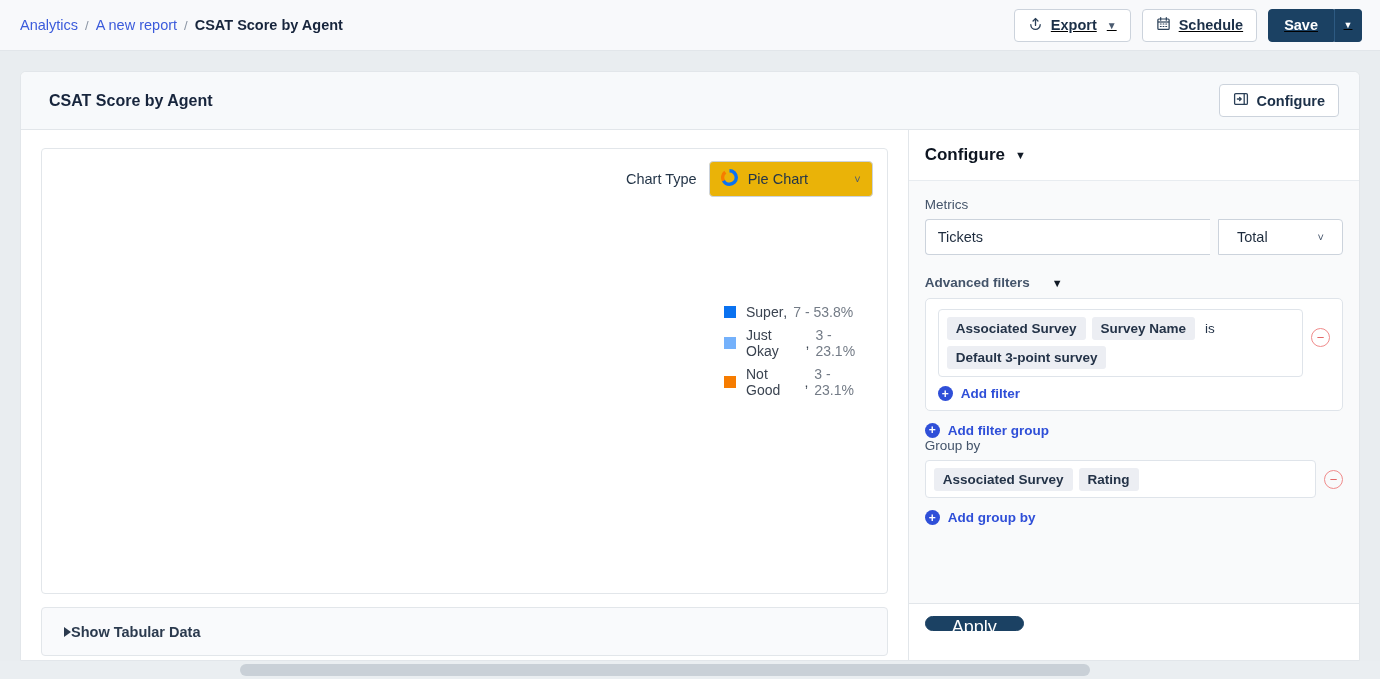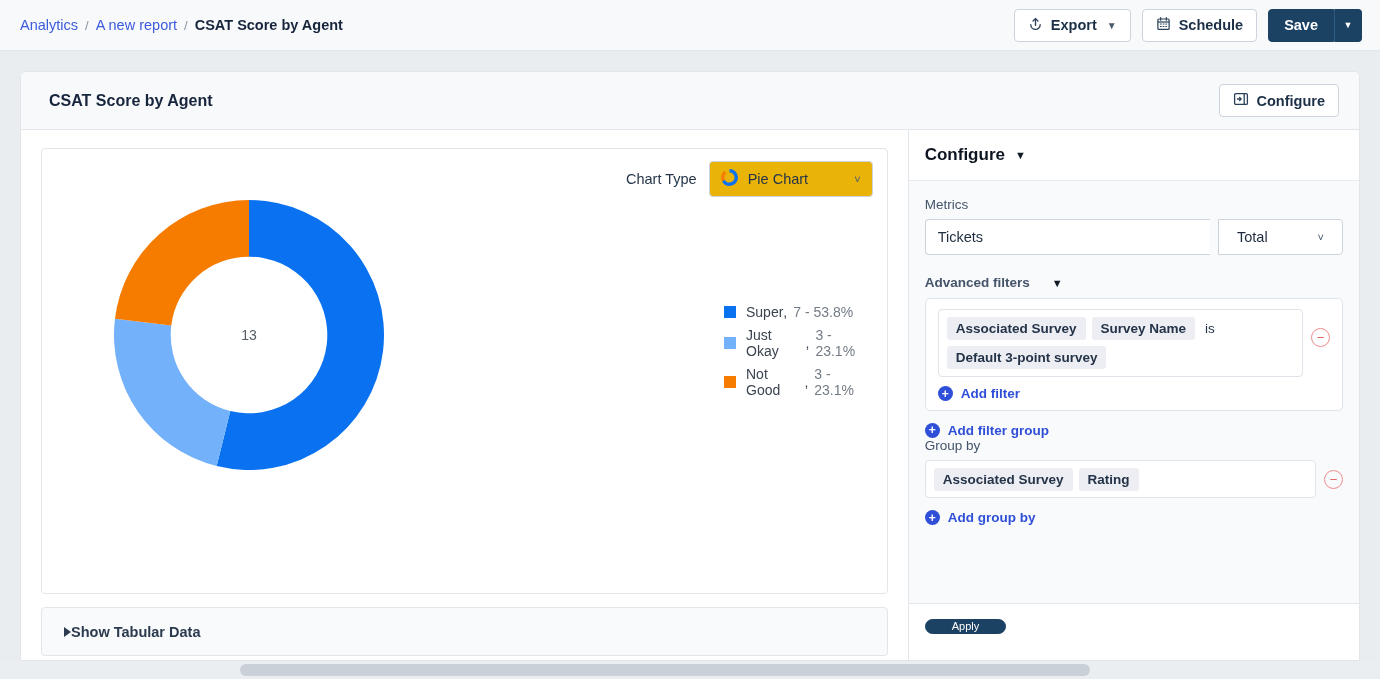--- a/index.html
+++ b/index.html
@@ -21,21 +21,21 @@
   .breadcrumb {
     display: flex; align-items: center; gap: 7px;
     margin-left: 20px; font-size: 14.5px;
   }
   .bc-link { color: #3b5bdb; text-decoration: none; white-space: nowrap; }
   .bc-sep { color: #8a94a3; font-size: 13px; }
   .bc-current { color: #17253c; font-weight: bold; white-space: nowrap; }
 
   .topbar-actions {
     margin-left: auto; margin-right: 18px;
-    display: flex; align-items: center; gap: 11px;
+    display: flex; align-items: center; gap: 11px; text-decoration: underline;
   }
   .btn {
     display: inline-flex; align-items: center; gap: 8px;
     height: 33px; padding: 0 13px;
     border: 1px solid #ccd3dc; border-radius: 4px;
     background: #ffffff; color: #1c3048;
     font-size: 14.5px; font-weight: bold;
     font-family: "Liberation Sans", sans-serif;
     cursor: pointer; white-space: nowrap;
   }
@@ -201,21 +201,21 @@
   .groupby-row .remove-icon { margin-top: 0; }
   .add-groupby { margin-top: 12px; }
 
   .cfg-footer {
     border-top: 1px solid #e2e6ea; background: #fff;
     padding: 12px 16px; height: 58px;
   }
   .btn-apply {
     background: #1b4163; border: 1px solid #1b4163; color: #fff;
     border-radius: 10px; height: 15px; padding: 0 26px;
-    font-size: 11px; font-family: "Liberation Sans", sans-serif;
+    font-size: 18px; font-family: "Liberation Sans", sans-serif;
     cursor: pointer;
   }
 
   
   .hscroll {
     position: absolute; left: 0; top: 661px; width: 1380px; height: 18px;
     background: #eaeef1;
   }
   .hscroll-thumb {
     position: absolute; left: 240px; top: 3px; width: 850px; height: 12px;
@@ -297,33 +297,20 @@
                 <circle cx="10" cy="10" r="8" fill="none" stroke="#f67c00" stroke-width="4" stroke-dasharray="11 39.3" transform="rotate(152 10 10)"></circle>
               </svg>
             </span>
             <span>Pie Chart</span>
             <span class="caret">˅</span>
           </div>
         </div>
 
         <div class="chart-stage">
 
-          <div class="donut-wrap">
-            <svg width="270" height="270" viewBox="0 0 270 270">
-              <g transform="translate(135,135)">
-
-                <g id="donut-slices">
-                    <path d="M 8.266365894244634e-15 -135 A 135 135 0 1 1 -32.30761467882029 131.07714535251702 L -18.73841651371577 76.02474430445987 A 78.3 78.3 0 1 0 4.7944922186618875e-15 -78.3 Z" fill="#0a72f0"></path>
-                    <path d="M -32.30761467882029 131.07714535251702 A 135 135 0 0 1 -134.0156980032373 -16.272451834468523 L -77.72910484187763 -9.438022063991742 A 78.3 78.3 0 0 0 -18.73841651371577 76.02474430445987 Z" fill="#74b1fb"></path>
-                    <path d="M -134.0156980032373 -16.272451834468523 A 135 135 0 0 1 -2.4799097682733902e-14 -135 L -1.4383476655985663e-14 -78.3 A 78.3 78.3 0 0 0 -77.72910484187763 -9.438022063991742 Z" fill="#f67c00"></path>
-                  </g>
-              </g>
-            </svg>
-            <div class="donut-center">13</div>
-          </div>
 
           <div class="legend">
             <div class="legend-row">
               <span class="legend-swatch" style="background:#0a72f0"></span>
               <span class="legend-name">Super</span>
                 <span class="legend-name">,</span>
               <span class="legend-val">7 - 53.8%</span>
             </div>
             <div class="legend-row">
               <span class="legend-swatch" style="background:#74b1fb"></span>

